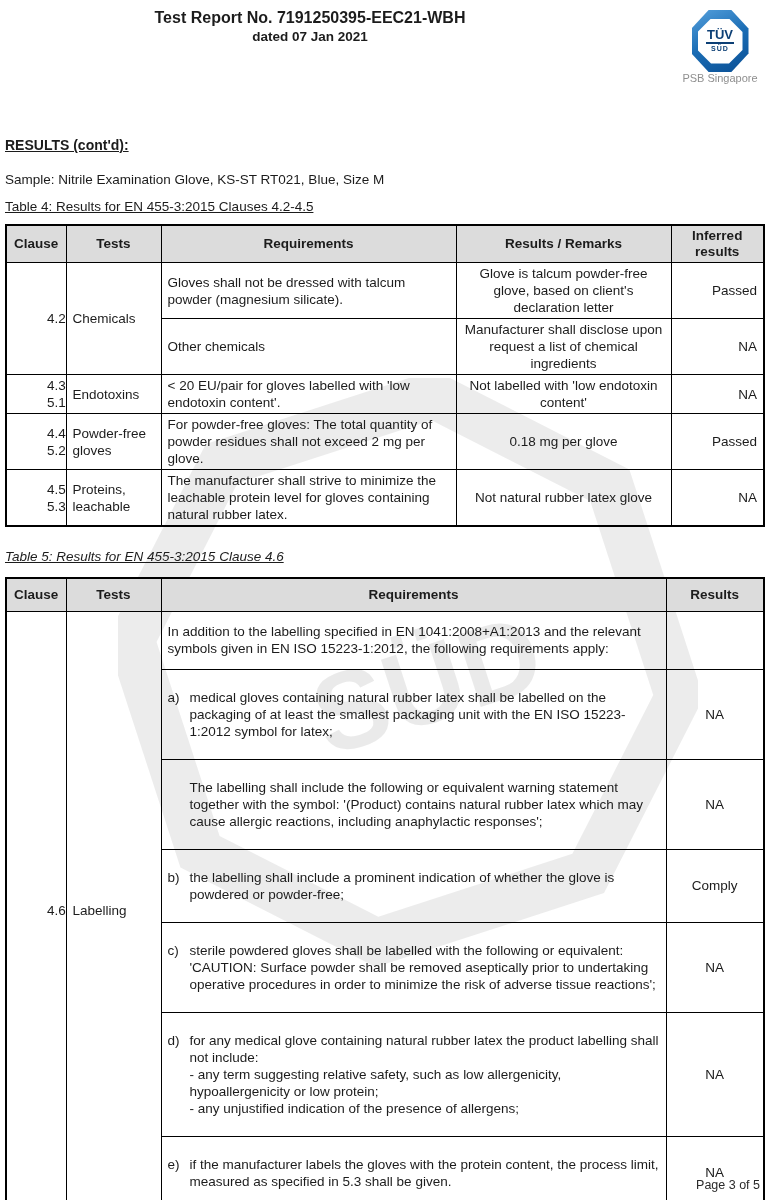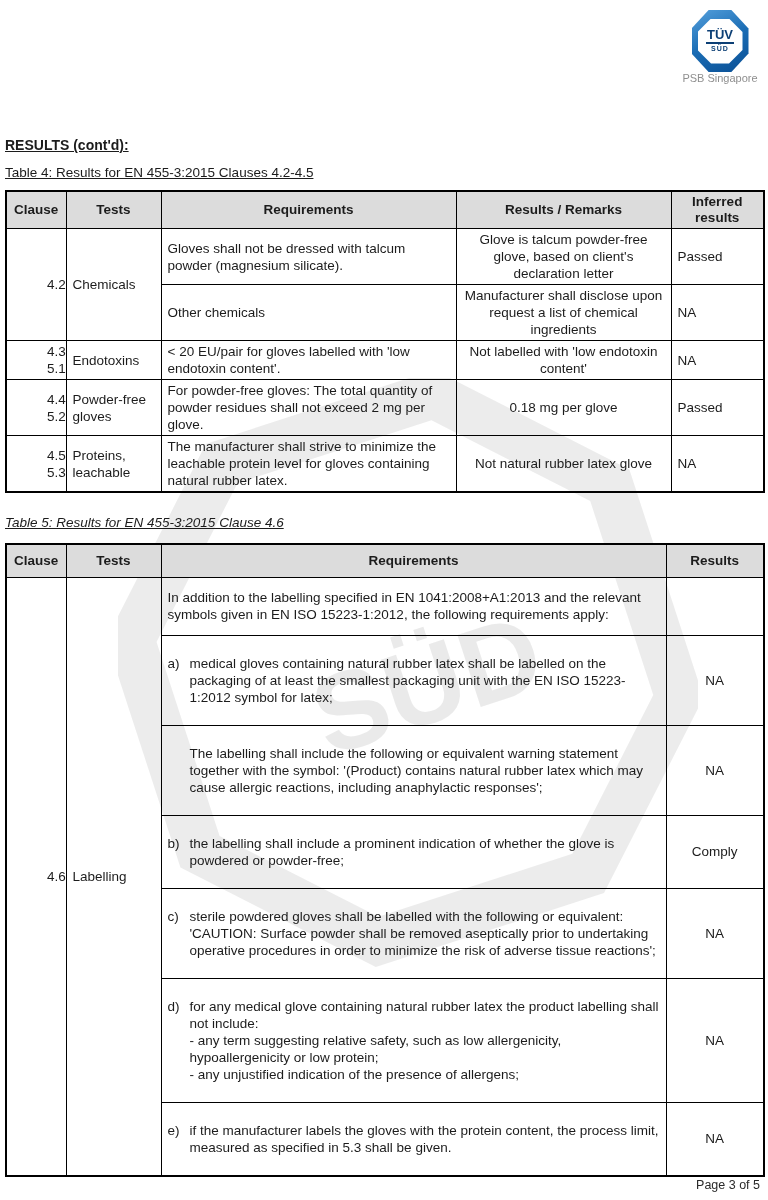--- a/index.html
+++ b/index.html
@@ -65,21 +65,21 @@
     background:#dcdcdc; font-weight:bold; text-align:center;
     height:37px; line-height:16px;
   }
   .t5 { margin-top:12px; }
   .t5 thead th { height:33px; }
 
   .clause-cell { text-align:center; white-space:pre-line;padding-left:40px; }
   .tests-cell  { text-align:left; }
   .req-cell    { text-align:left; white-space:pre-line; }
   .res-cell    { text-align:center; white-space:pre-line; }
-  .inf-cell    { text-align:left; }
+  .inf-cell    { text-align:right; }
 
   .mk-line { display:flex; align-items:flex-start; }
   .mk { width:22px; flex:none; }
   .mk-text { flex:1; white-space:pre-line; }
   .indent-text { padding-left:22px; white-space:pre-line; }
 
   .h54{height:54px} .h51{height:51px} .h37{height:37px} .h55{height:55px}
   .h58{height:58px} .h71{height:71px} .h70{height:70px} .h90{height:90px}
   .h36{height:36px}
 
@@ -98,34 +98,39 @@
     <g transform="rotate(-18 290 300)">
       <path fill-rule="evenodd" fill="#bcbcbc" opacity="0.28" d="M170,15 L410,15 L565,170 L565,410 L410,565 L170,565 L15,410 L15,170 Z
            M188,62 L392,62 L518,188 L518,392 L392,518 L188,518 L62,392 L62,188 Z"></path>
       <text x="190" y="350" font-size="110" font-weight="bold" fill="#bcbcbc" opacity="0.30">SÜD</text>
     </g>
   </svg>
 
   <div class="content">
 
     <div class="header">
+      <div class="title-block">
+        <div class="title-line1">Test Report No. 7191250395-EEC21-WBH</div>
+        <div class="title-line2">dated 07 Jan 2021</div>
+      </div>
       <div class="logo">
         <div class="oct-outer">
           <div class="oct-inner">
             <div class="tuv-text">TÜV</div>
             <div class="sud-text">SÜD</div>
           </div>
         </div>
         <div class="psb-caption">PSB Singapore</div>
       </div>
     </div>
 
     <div class="body-area">
 
       <div class="results-heading">RESULTS (cont'd):</div>
+      <div class="sample-line">Sample: Nitrile Examination Glove, KS-ST RT021, Blue, Size M</div>
 
       <div class="table-title">Table 4: Results for EN 455-3:2015 Clauses 4.2-4.5</div>
 
       <table class="t4">
         <colgroup>
           <col style="width:60px">
             <col style="width:95px">
             <col style="width:295px">
             <col style="width:215px">
             <col style="width:93px">

